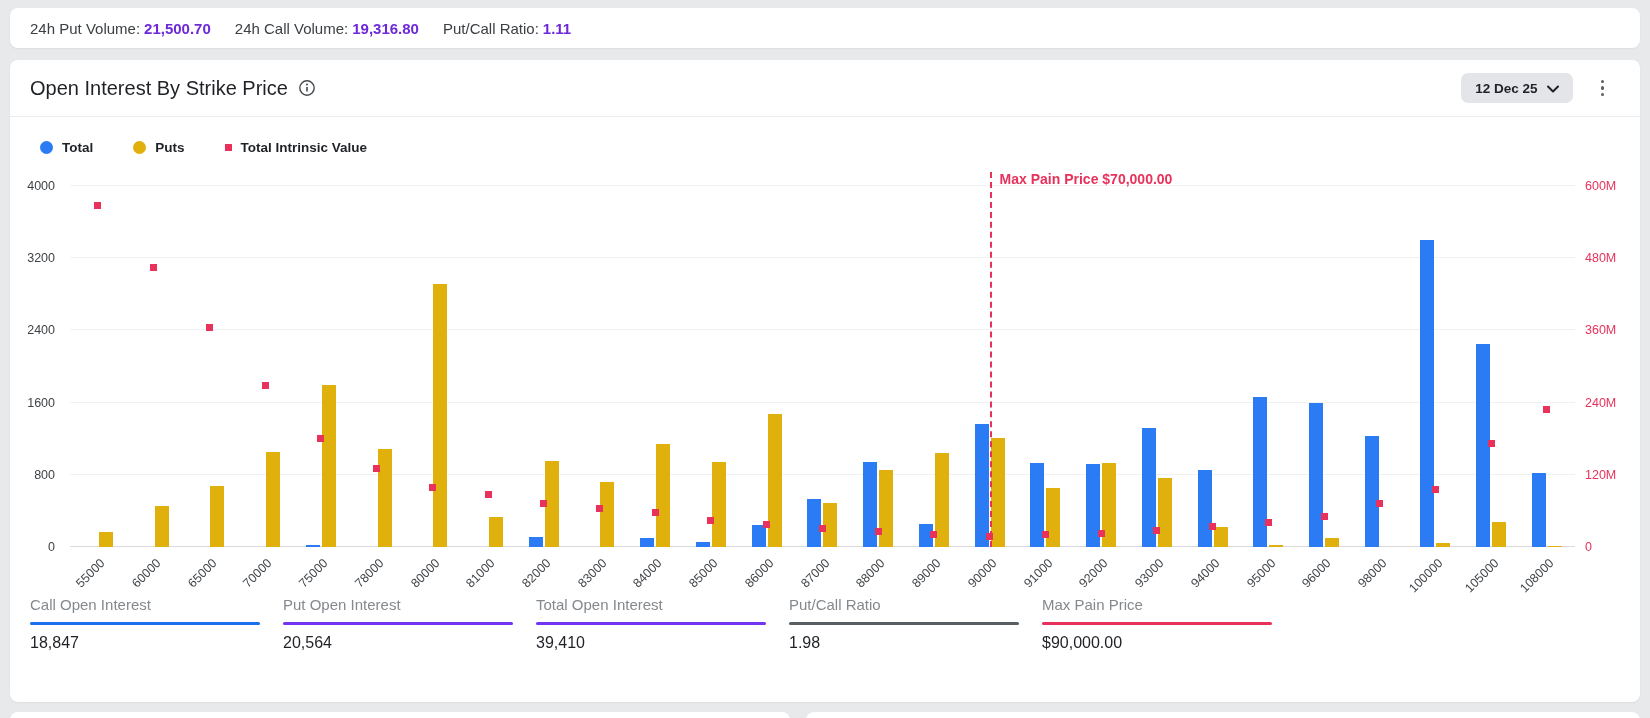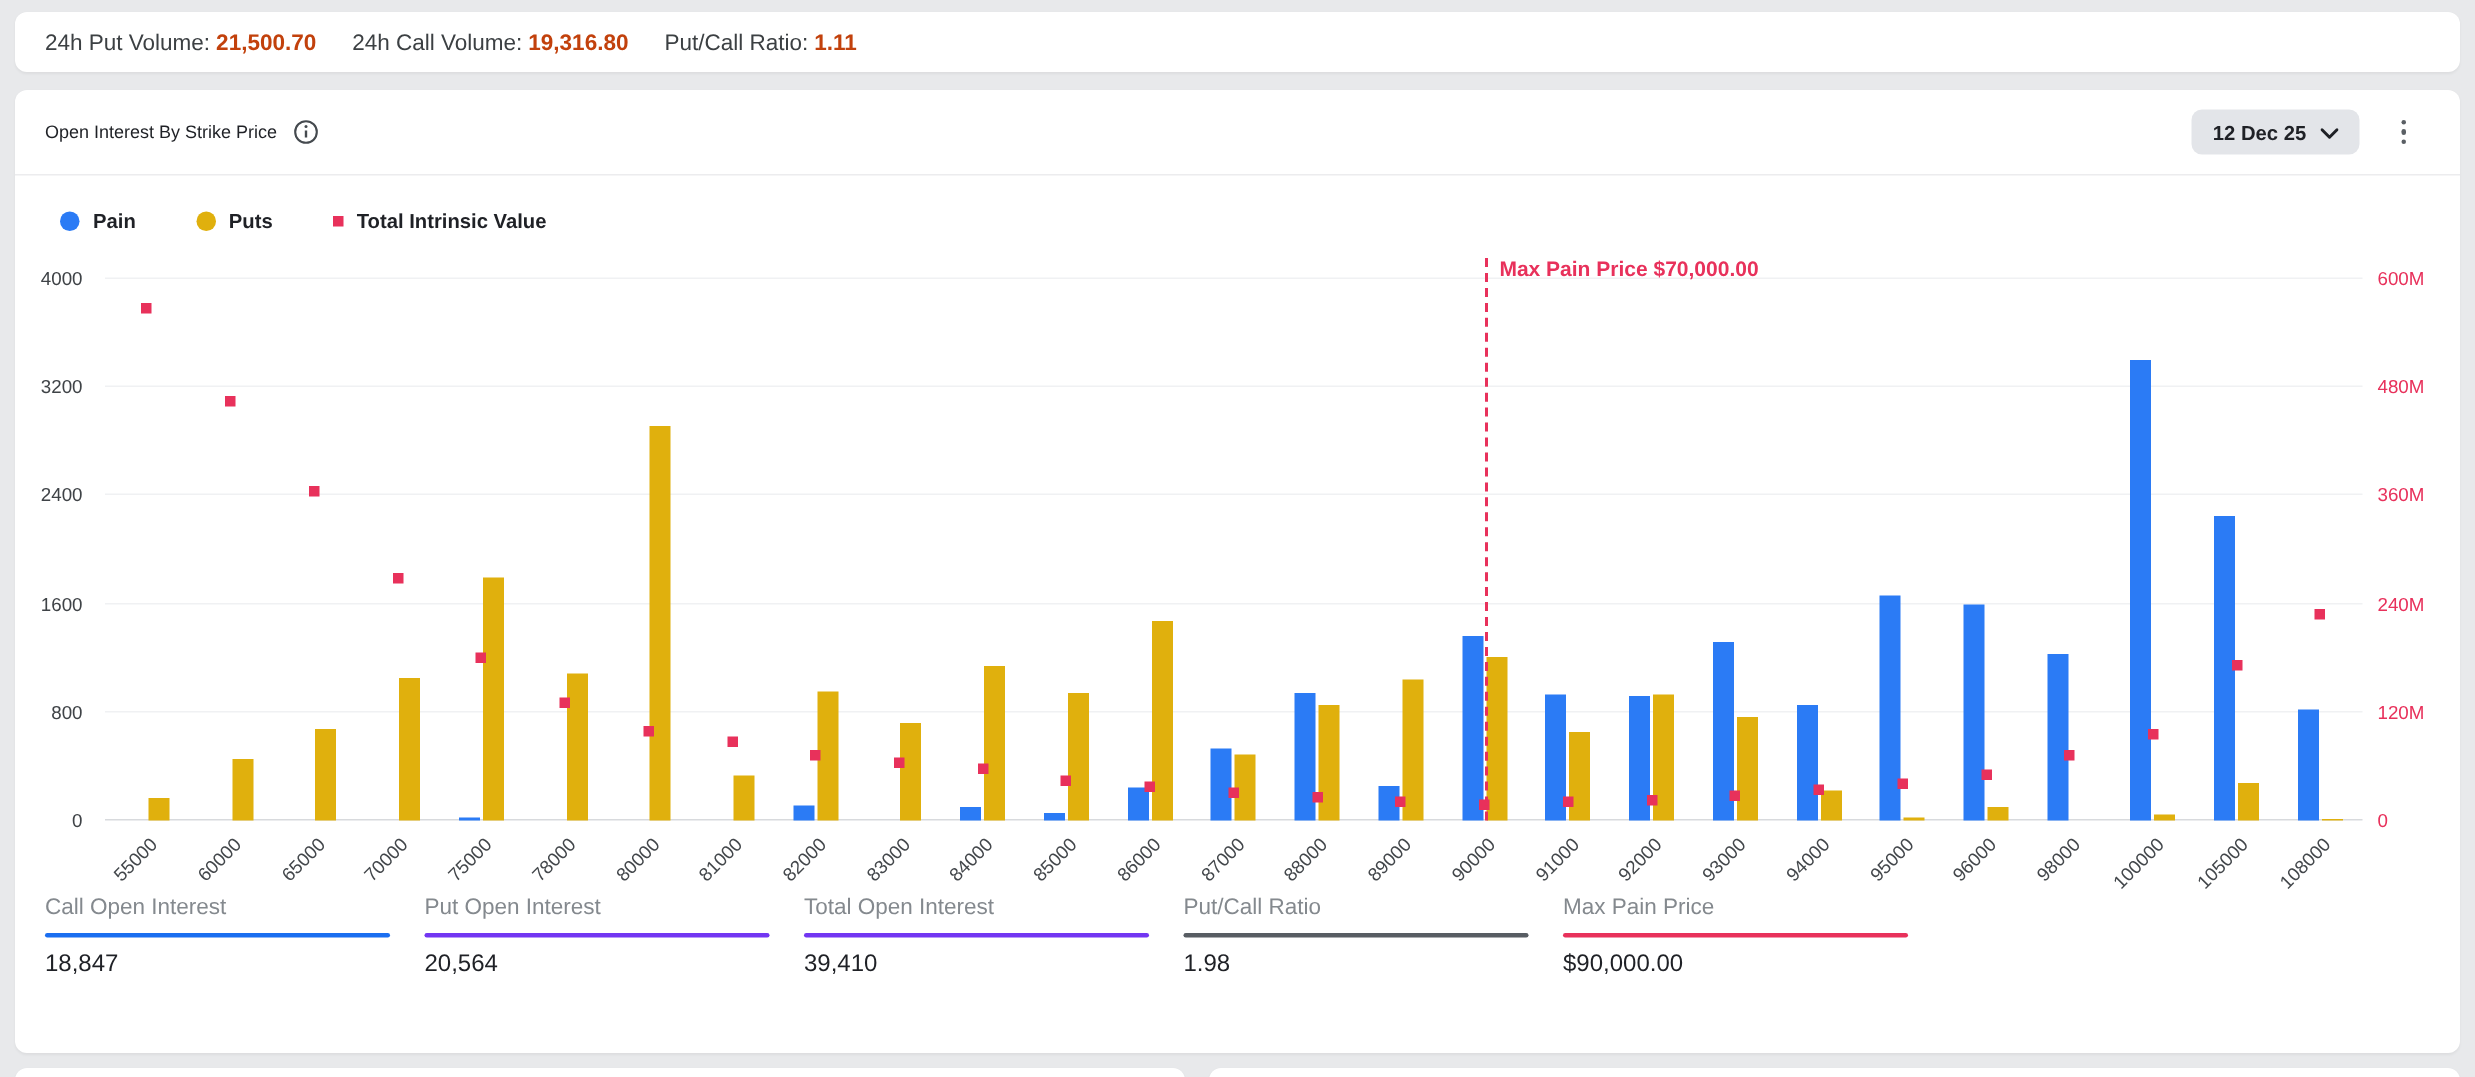--- a/index.html
+++ b/index.html
@@ -8,27 +8,27 @@
     background:#e8e9eb;
     font-family:"Liberation Sans","DejaVu Sans",sans-serif;
     color:#202124;
   }
   .card { background:#fff; border-radius:8px; box-shadow:0 1px 2px rgba(0,0,0,.05); }
 
   
   .topbar { margin:8px 10px 0; height:40px; display:flex; align-items:center; padding:0 20px; gap:24px; font-size:15px; }
   .topstat { white-space:nowrap; }
   .topstat .lbl { color:#3c4043; }
-  .topstat .val { font-weight:700; color:#c2410c; margin-left:4px; }
+  .topstat .val { font-weight:700; color:#6d28d9; margin-left:4px; }
 
   
   .main-card { margin:12px 10px 0; height:642px; position:relative; }
   .card-header { height:56px; display:flex; justify-content:space-between; align-items:center; padding:0 30px 0 20px; }
   .title-wrap { display:flex; align-items:center; gap:10px; }
-  .panel-title { font-size:12px; font-weight:500; color:#1f2126; }
+  .panel-title { font-size:20px; font-weight:500; color:#1f2126; }
   .info-icon svg { display:block; }
   .header-right { display:flex; align-items:center; gap:22px; }
   .date-pill { display:flex; align-items:center; gap:9px; background:#e3e5e9; border:none; border-radius:7px; height:30px; padding:0 14px; font-family:inherit; font-size:13.5px; font-weight:700; color:#1f2126; cursor:pointer; }
   .kebab { display:flex; flex-direction:column; gap:3px; padding:4px 6px; cursor:pointer; }
   .k-dot { width:3.5px; height:3.5px; border-radius:50%; background:#5a5f64; }
   .divider { border-top:1px solid #ececee; }
 
   
   .legend { margin:20px 0 0 30px; height:20px; display:flex; align-items:center; gap:40px; }
   .legend-item { display:flex; align-items:center; gap:9px; font-size:13.5px; font-weight:700; color:#1f2126; cursor:pointer; }
@@ -105,21 +105,21 @@
           <div class="k-dot"></div>
           <div class="k-dot"></div>
       </div>
     </div>
   </div>
   <div class="divider"></div>
 
   <div class="legend">
     <div class="legend-item">
       <span class="legend-marker circle" style="background: rgb(43, 123, 245);"></span>
-      <span>Pain</span>
+      <span>Total</span>
     </div>
     <div class="legend-item">
       <span class="legend-marker circle" style="background: rgb(224, 176, 13);"></span>
       <span>Puts</span>
     </div>
     <div class="legend-item">
       <span class="legend-marker square" style="background: rgb(232, 49, 91);"></span>
       <span>Total Intrinsic Value</span>
     </div>
   </div>

